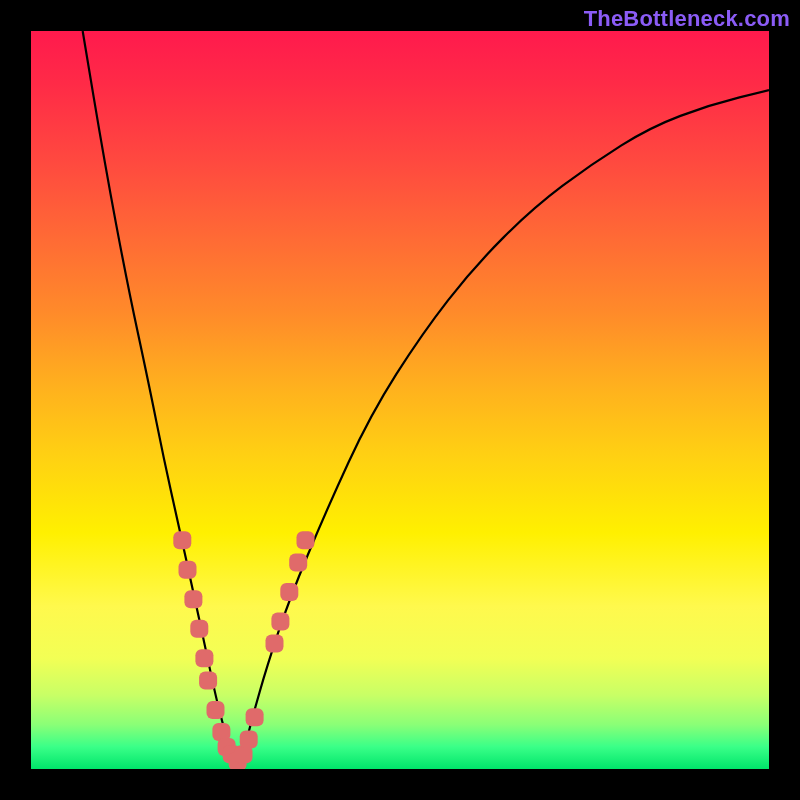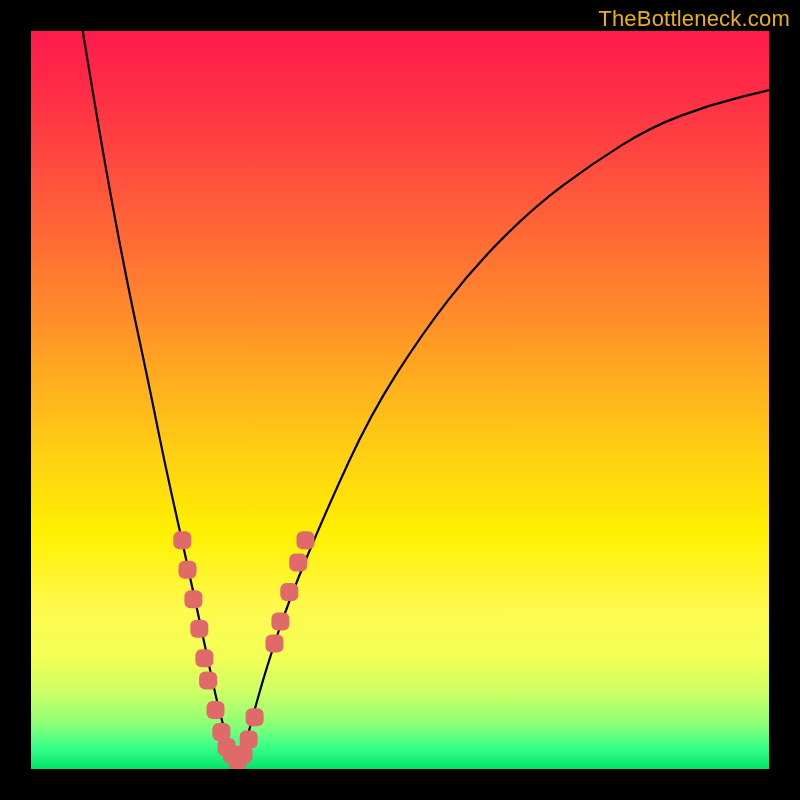--- a/index.html
+++ b/index.html
@@ -8,23 +8,23 @@
     height: 800px;
     background: #000;
     position: relative;
     overflow: hidden;
     font-family: Arial, Helvetica, sans-serif;
   }
   .watermark {
     position: absolute;
     top: 6px;
     right: 10px;
-    color: #eab308;
+    color: #8b5cf6;
     font-size: 22px;
-    font-weight: 400;
+    font-weight: 700;
     letter-spacing: 0.2px;
     z-index: 10;
   }
   .plot-frame {
     position: absolute;
     left: 31px;
     top: 31px;
     width: 738px;
     height: 738px;
     overflow: hidden;

